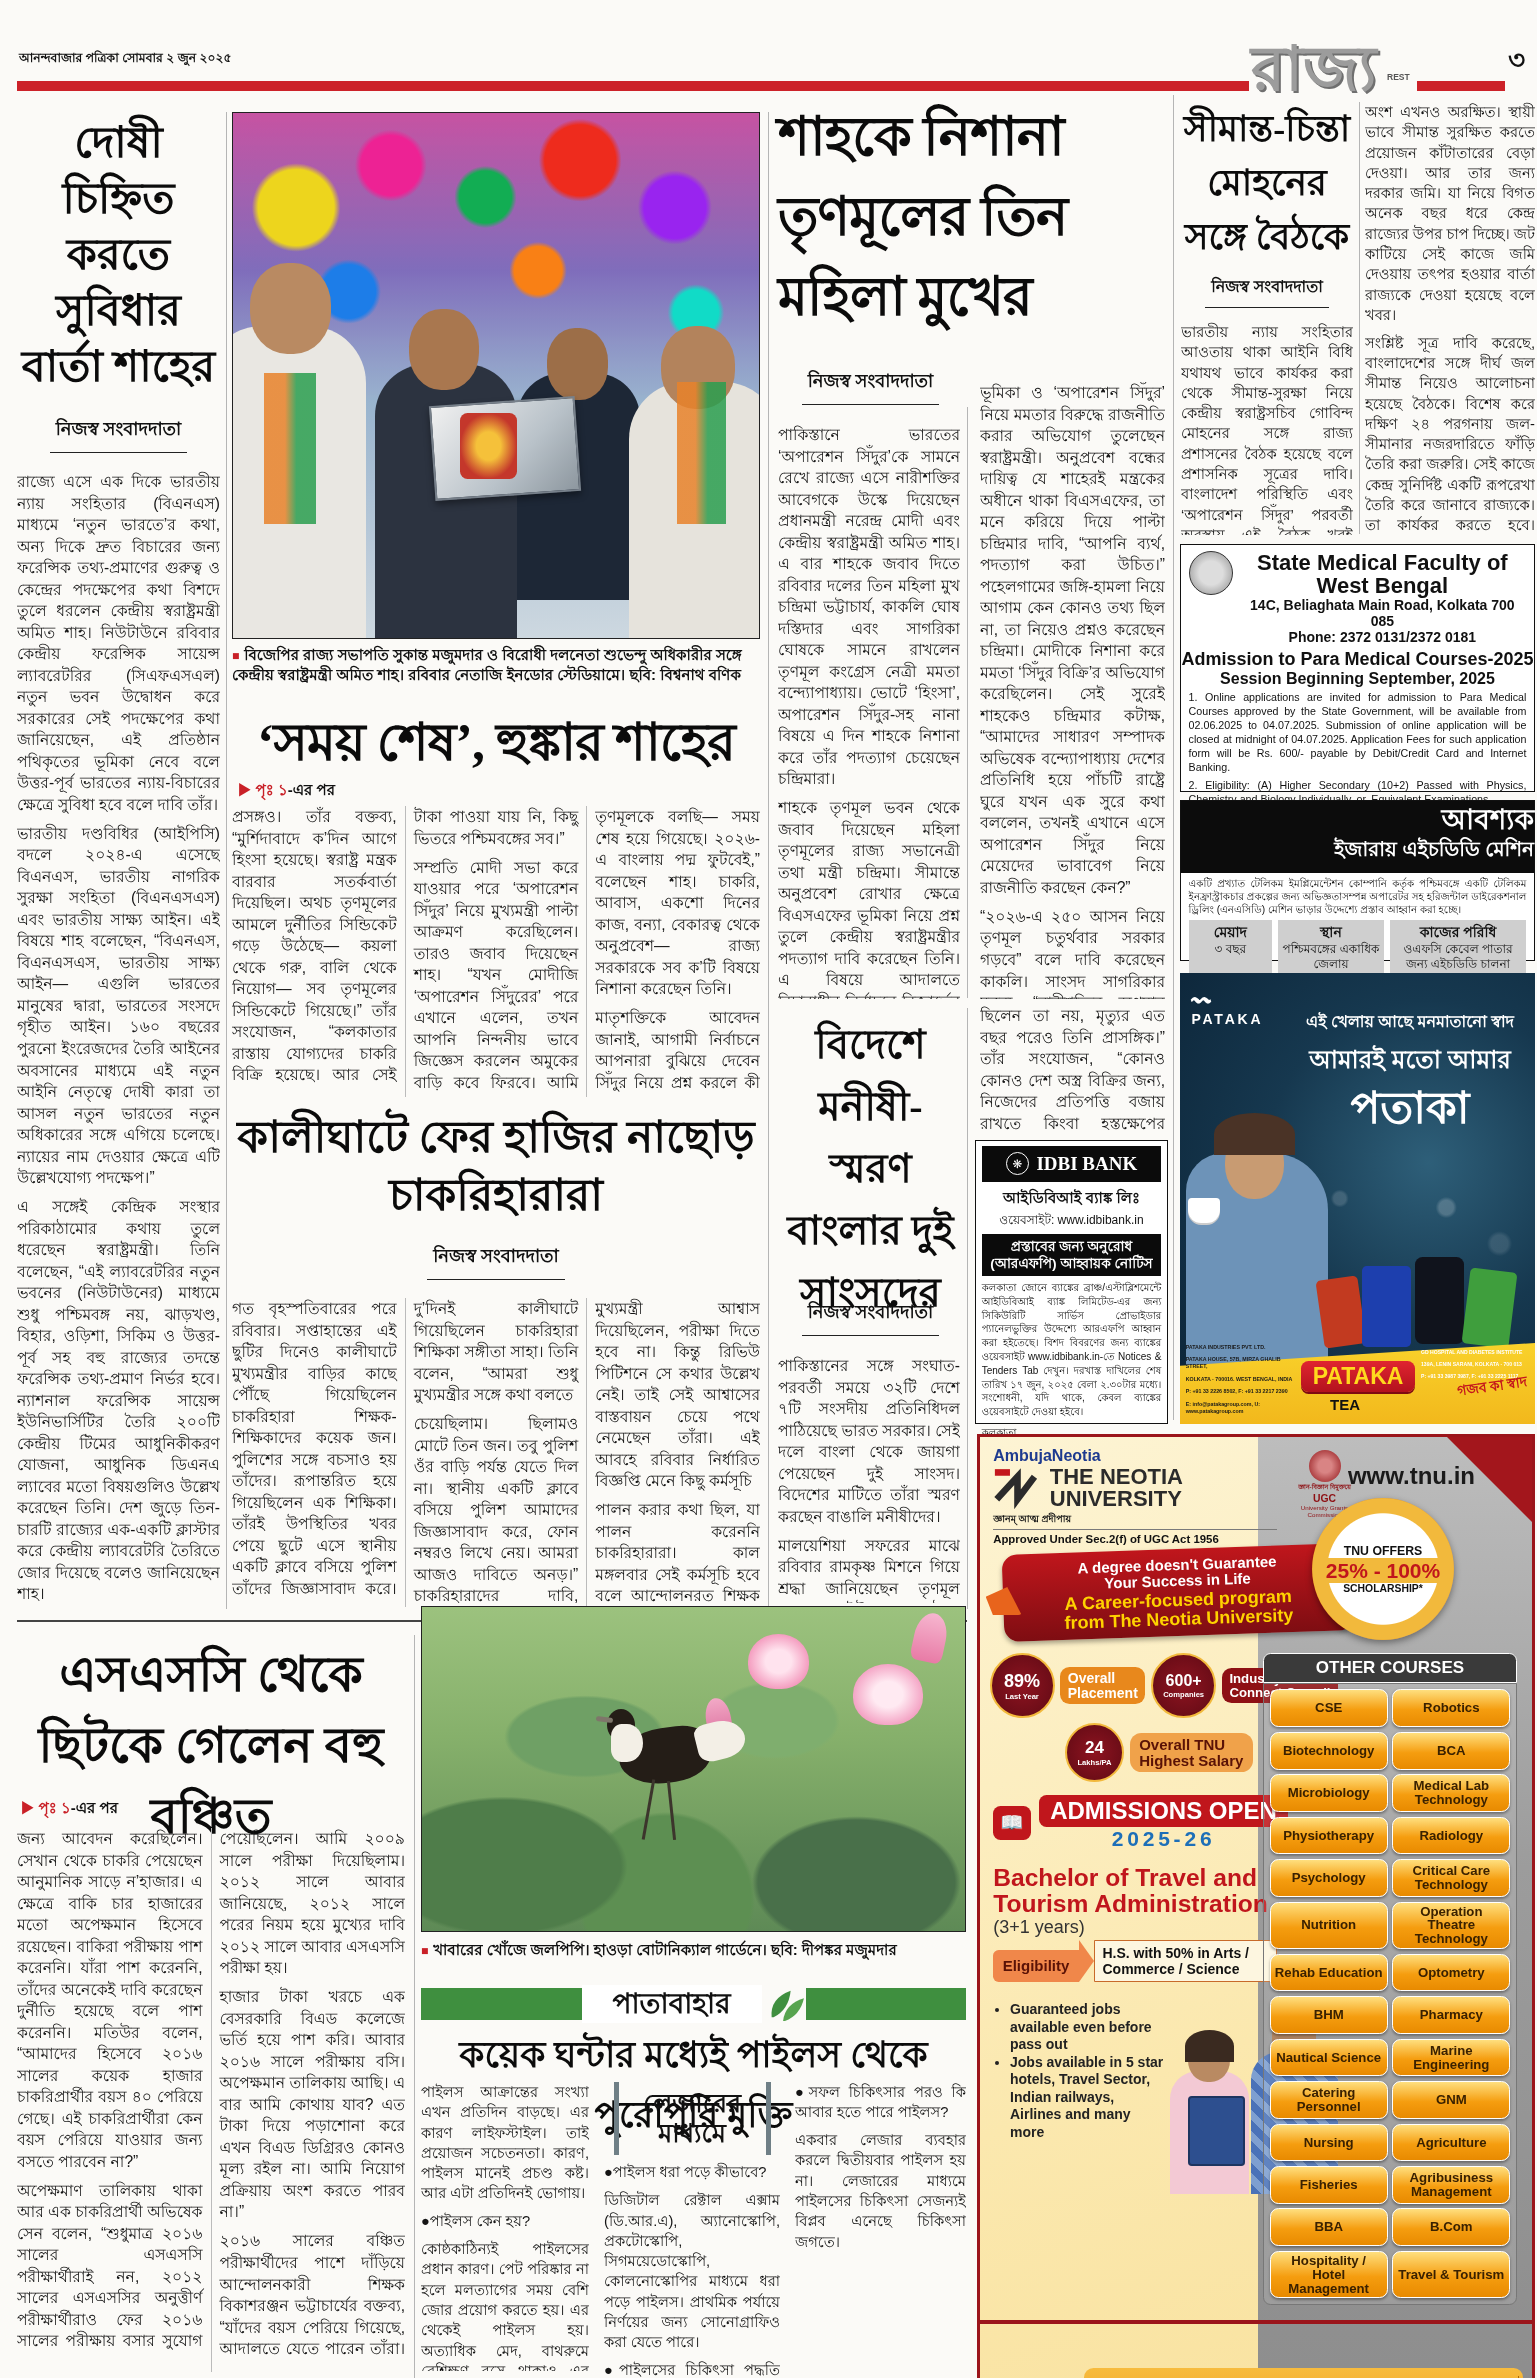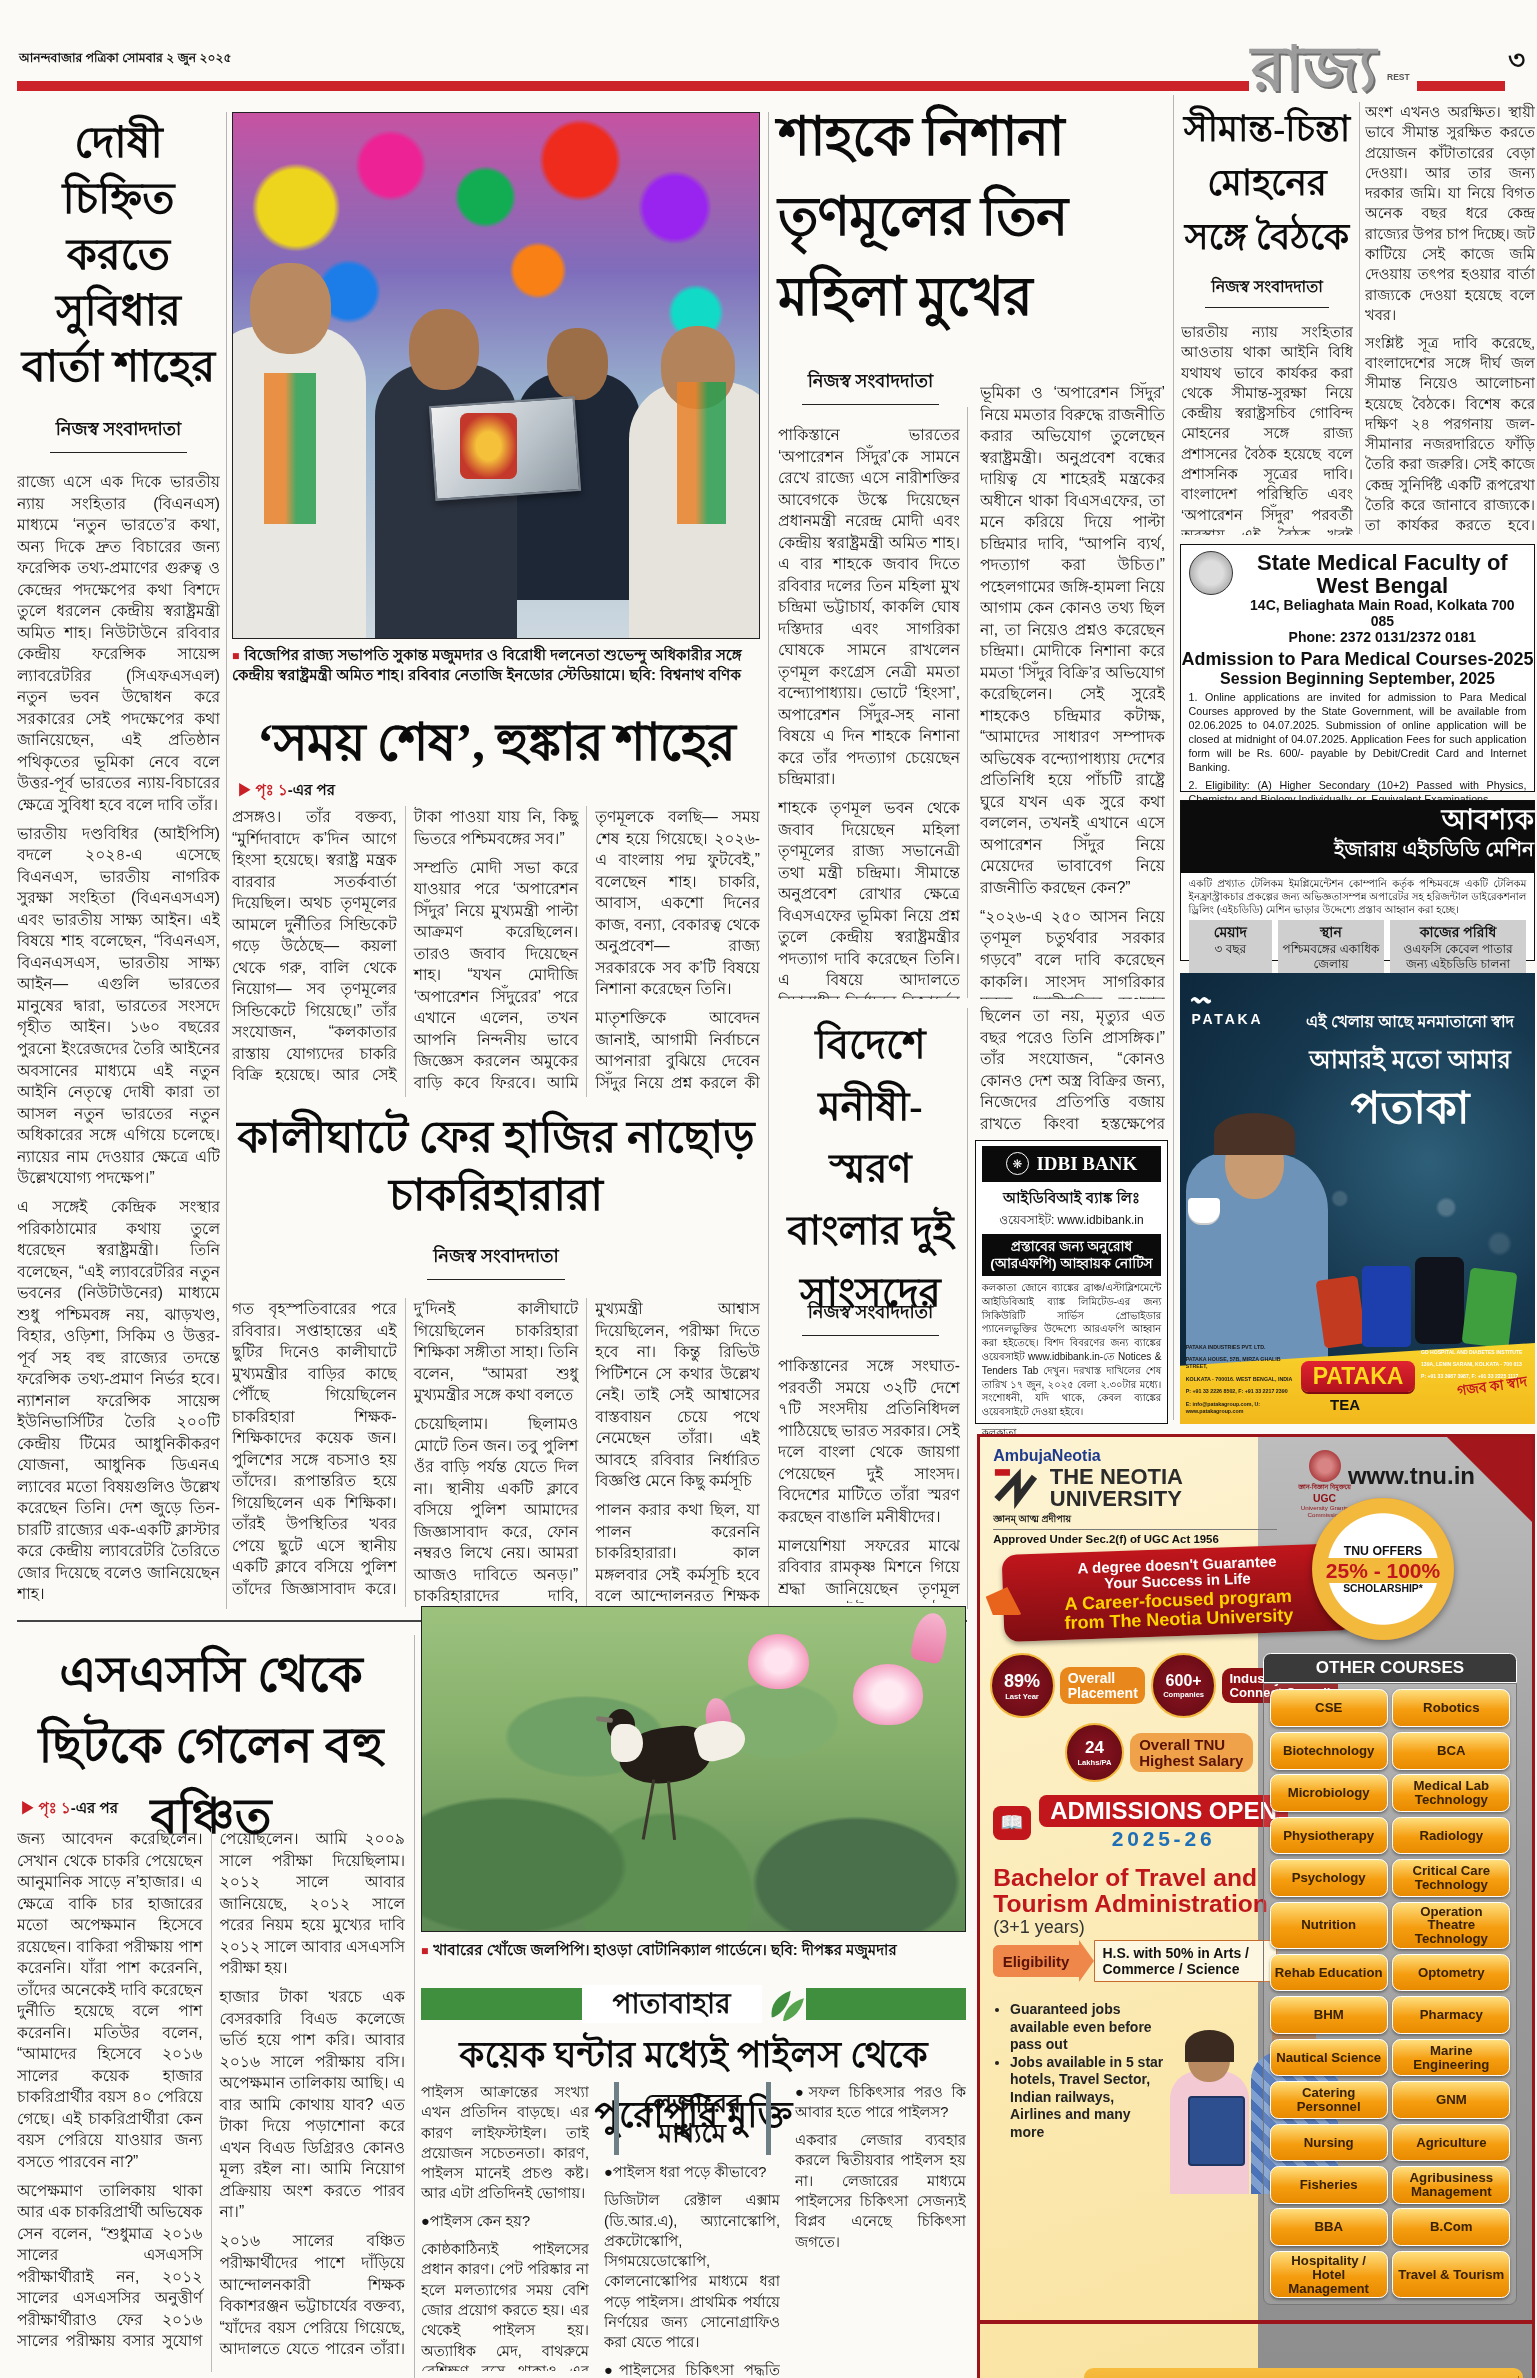--- a/index.html
+++ b/index.html
@@ -187,21 +187,21 @@
       <span>DI:28-05-25</span>
       <span>Sd/- Secretary, SMFWB</span>
     </div>
 </div>
 
 <div class="abs adbox" style="left:1180px;top:800px;width:355px;height:161px;">
   <div class="hdd-head">
     <div class="hdd-h1">আবশ্যক</div>
     <div class="hdd-h2">ইজারায় এইচডিডি মেশিন</div>
   </div>
-  <div style="font-size:10.2px;line-height:1.3;text-align:justify;padding:3.8px 7.6px;">একটি প্রখ্যাত টেলিকম ইমপ্লিমেন্টেশন কোম্পানি কর্তৃক পশ্চিমবঙ্গে একটি টেলিকম ইনফ্রাস্ট্রাকচার প্রকল্পের জন্য অভিজ্ঞতাসম্পন্ন অপারেটর সহ হরিজন্টাল ডাইরেকশনাল ড্রিলিং (এইচডিডি) মেশিন ভাড়ার উদ্দেশ্যে প্রস্তাব আহ্বান করা হচ্ছে।</div>
+  <div style="font-size:10.2px;line-height:1.3;text-align:justify;padding:3.8px 7.6px;">একটি প্রখ্যাত টেলিকম ইমপ্লিমেন্টেশন কোম্পানি কর্তৃক পশ্চিমবঙ্গে একটি টেলিকম ইনফ্রাস্ট্রাকচার প্রকল্পের জন্য অভিজ্ঞতাসম্পন্ন অপারেটর সহ হরিজন্টাল ডাইরেকশনাল ড্রিলিং (এনএসিডি) মেশিন ভাড়ার উদ্দেশ্যে প্রস্তাব আহ্বান করা হচ্ছে।</div>
   <div style="display:flex;gap:5.7px;padding:0 7.6px;">
     <div class="hdd-box" style="flex:1;"><b>মেয়াদ</b><br><span>৩ বছর</span></div>
     <div class="hdd-box" style="flex:1.3;"><b>স্থান</b><br><span>পশ্চিমবঙ্গের একাধিক জেলায়</span></div>
     <div class="hdd-box" style="flex:1.7;"><b>কাজের পরিধি</b><br><span>ওএফসি কেবেল পাতার জন্য এইচডিডি চালনা</span></div>
   </div>
   <div style="display:flex;align-items:center;gap:5.7px;padding:2.8px 7.6px;">
     <div style="font-size:10px;line-height:1.25;flex:1.5;">যে আগ্রহী পক্ষ টেলিকম/ওএফসি প্রকল্পে পূর্বে অভিজ্ঞতা অর্জন করেছে, তারা যোগাযোগ করতে পারে:</div>
     <div style="color:#111;font-size:19px;">▶</div>
     <div style="flex:1;"><span style="font-size:10.4px;font-weight:bold;display:block;">শ্রী ব্রহ্মম</span><span style="font-size:16px;font-weight:bold;">+৯১ ৯১২১২ ২৮৯৮৯</span></div>
   </div>
@@ -300,21 +300,21 @@
     <div>
       <div style="background:#c0161c;color:#fff;font-weight:bold;font-size:24px;padding:1.9px 11.4px;border-radius:7.6px;">ADMISSIONS OPEN</div>
       <div style="color:#1d6fb8;font-weight:bold;font-size:21px;letter-spacing:3.8px;text-align:center;">2025-26</div>
     </div>
   </div>
 
   <div style="position:absolute;left:13.2px;top:428px;width:284px;">
     <div style="color:#c0161c;font-weight:bold;font-size:24.6px;line-height:1.05;"><span>Bachelor of Travel and</span><br><span>Tourism Administration</span></div>
     <div style="font-size:18px;color:#333;">(3+1 years)</div>
   </div>
-  <div style="position:absolute;left:13.2px;top:503px;display:flex;align-items:center;width:284px;">
+  <div style="position:absolute;left:13.2px;top:503px;display:flex;align-items:flex-end;width:284px;">
     <div style="background:#f0874a;color:#5a1206;font-weight:bold;font-size:15px;padding:7.6px 9.5px;border-radius:5.7px 0 0 5.7px;display:flex;align-items:center;">Eligibility</div>
     <div style="width:0;height:0;border-top:21px solid transparent;border-bottom:21px solid transparent;border-left:15px solid #f0874a;"></div>
     <div style="border:1.9px solid #c86a2a;border-radius:0 7.6px 7.6px 0;font-weight:bold;font-size:14px;padding:3.8px 7.6px;display:flex;align-items:center;background:#fdf6e0;">H.S. with 50% in Arts / Commerce / Science</div>
   </div>
   <div style="position:absolute;left:15px;top:564px;width:170px;">
     <ul style="margin:0;padding-left:15px;font-weight:bold;font-size:14px;line-height:1.25;color:#222;">
         <li>Guaranteed jobs available even before pass out</li>
         <li>Jobs available in 5 star hotels, Travel Sector, Indian railways, Airlines and many more</li>
       </ul>
   </div>

